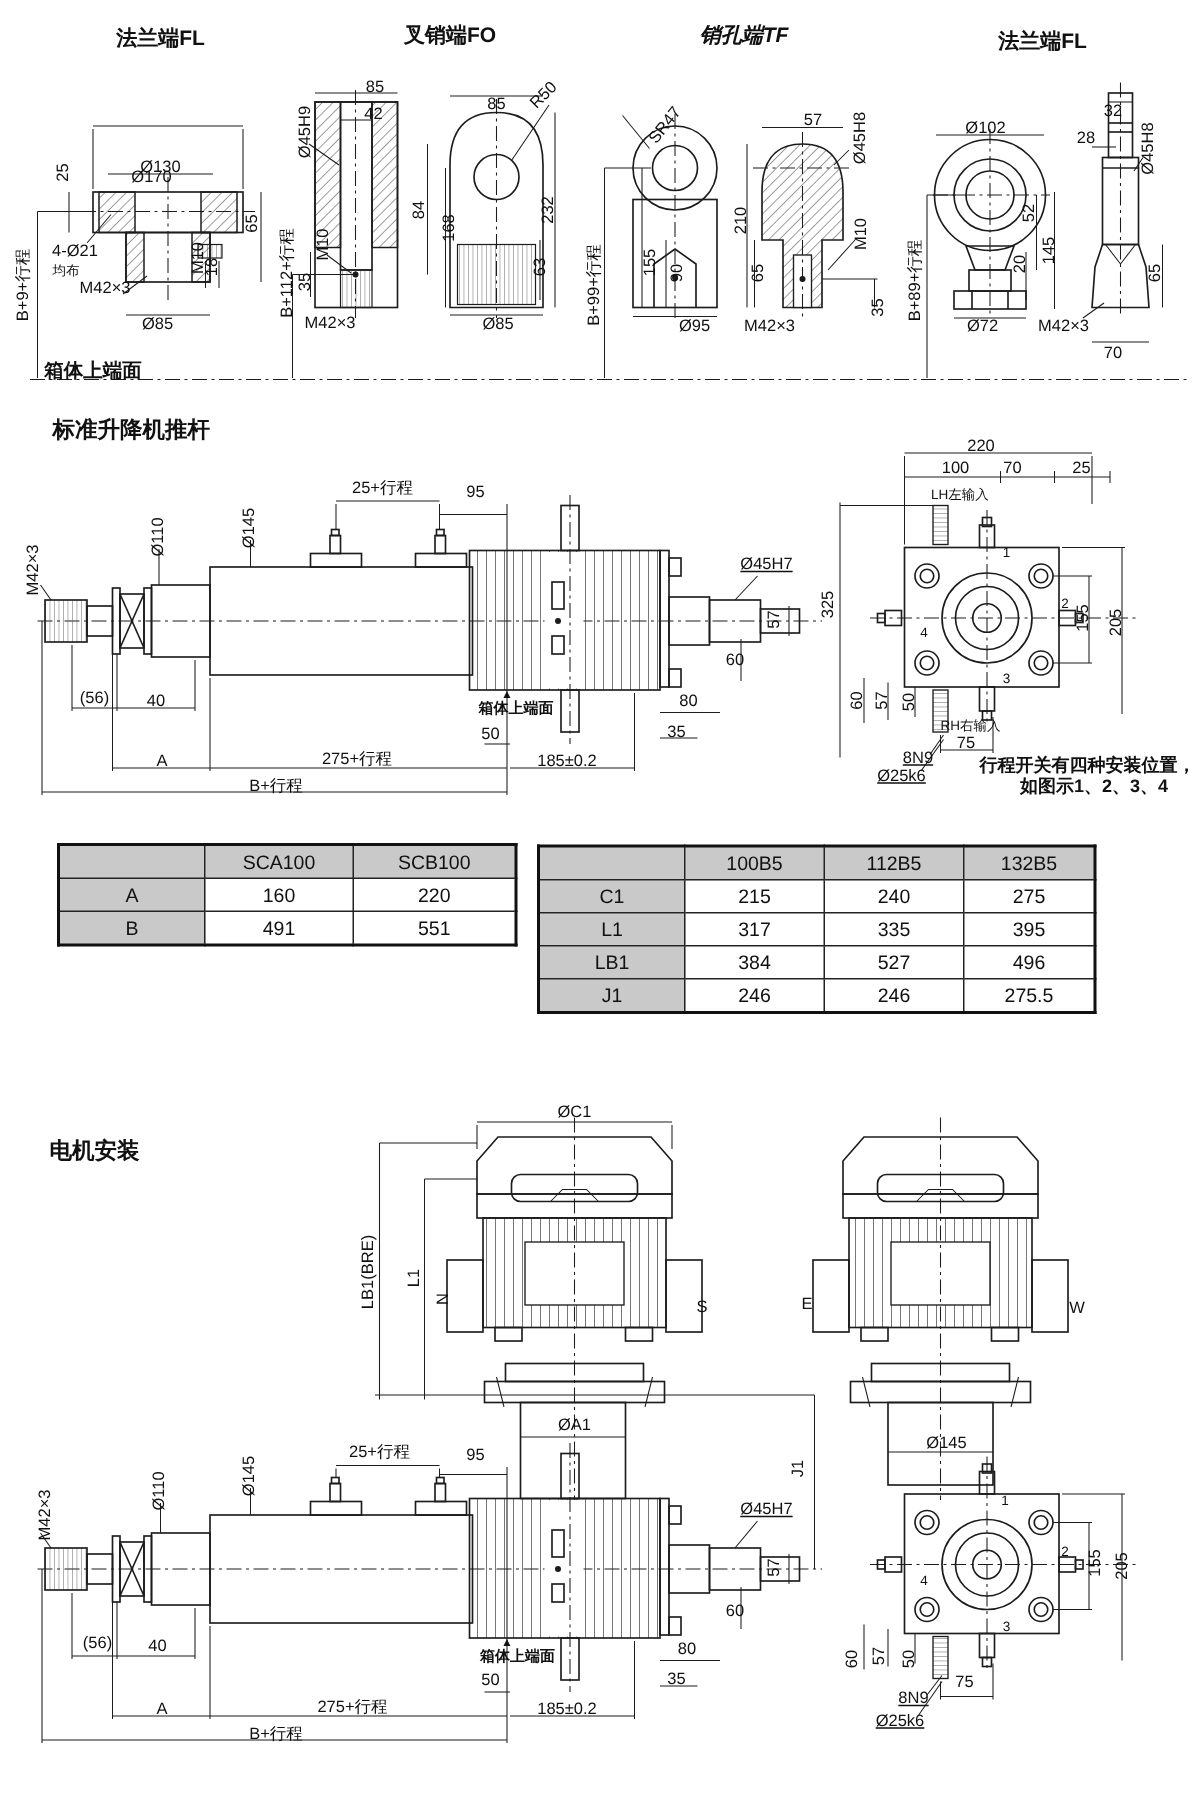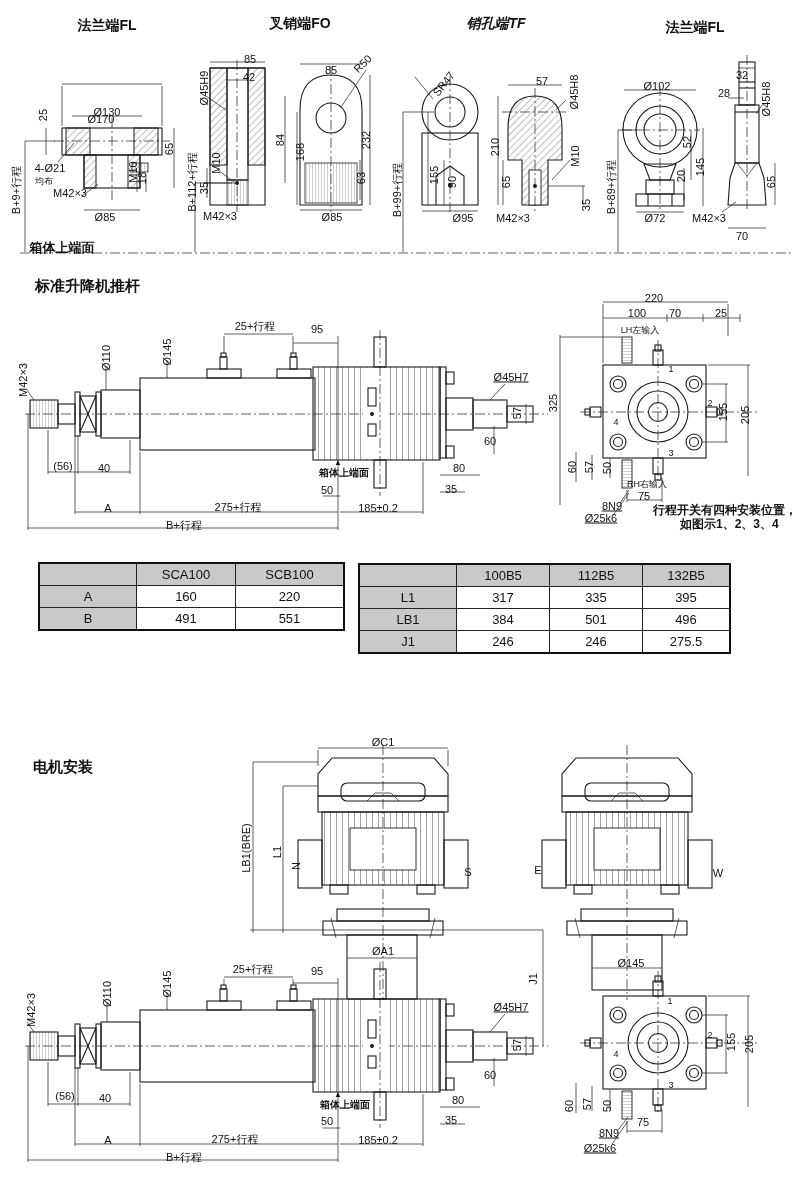--- a/index.html
+++ b/index.html
@@ -584,29 +584,35 @@
     <tr>
       <th style="width:88px;"></th>
       <th style="width:84px;">100B5</th>
       <th style="width:84px;">112B5</th>
       <th style="width:78px;">132B5</th>
     </tr>
   </thead>
   <tbody>
 
         <tr>
+        <th>C1</th>
+        <td>215</td>
+        <td>240</td>
+        <td>275</td>
+      </tr>
+        <tr>
         <th>L1</th>
         <td>317</td>
         <td>335</td>
         <td>395</td>
       </tr>
         <tr>
         <th>LB1</th>
         <td>384</td>
-        <td>501</td>
+        <td>527</td>
         <td>496</td>
       </tr>
         <tr>
         <th>J1</th>
         <td>246</td>
         <td>246</td>
         <td>275.5</td>
       </tr>
       </tbody>
 </table>

